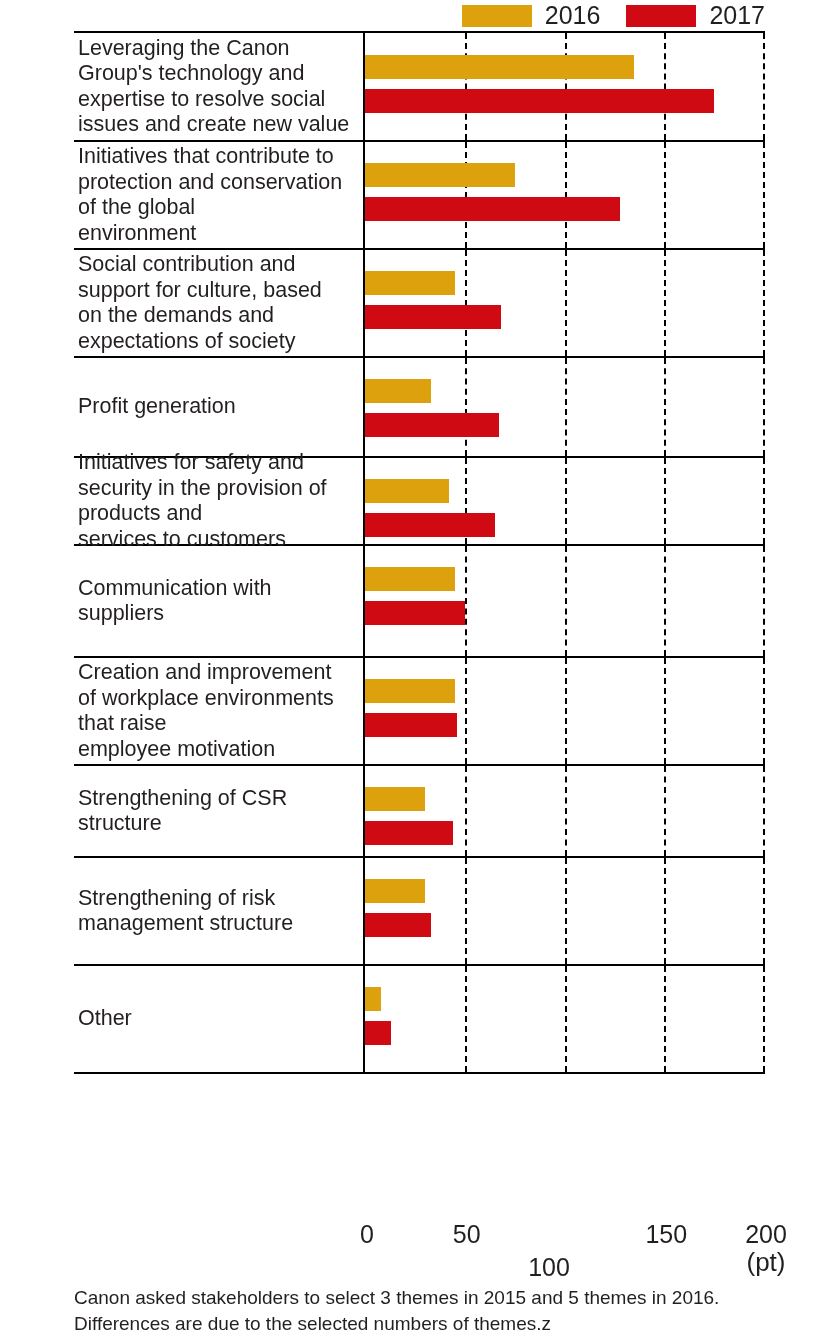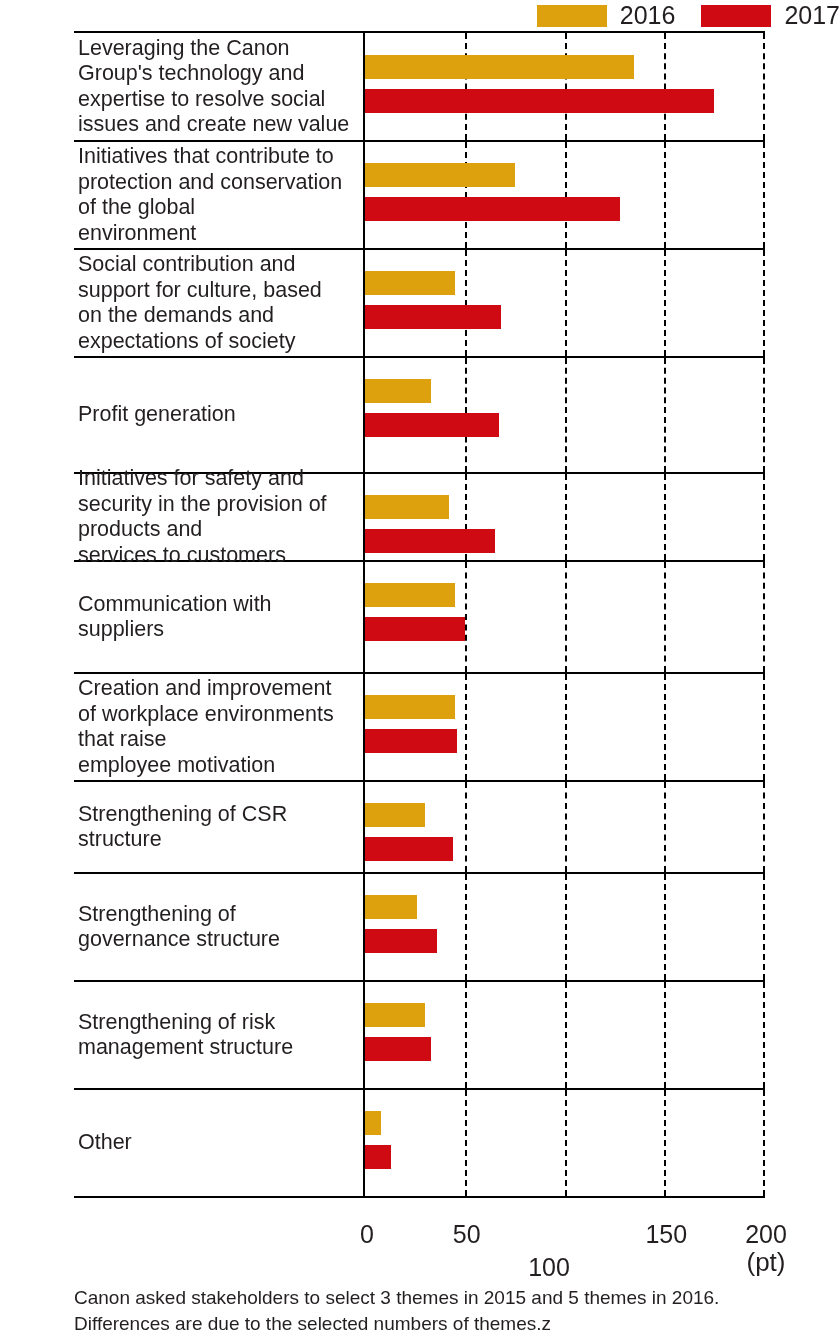--- a/index.html
+++ b/index.html
@@ -9,21 +9,21 @@
     font-family:"Liberation Sans", sans-serif;
     color:#231f20;
     overflow:hidden;
   }
   #root{position:relative;width:840px;height:1336px;}
 
   
   .legend{
     position:absolute;left:0;top:0;width:840px;height:31px;
     display:flex;align-items:center;justify-content:flex-end;
-    box-sizing:border-box;
+    padding-right:75px;box-sizing:border-box;
   }
   .legend-item{display:flex;align-items:center;margin-left:26px;}
   .legend-swatch{width:70px;height:22px;display:block;}
   .legend-label{font-size:25px;line-height:25px;margin-left:13px;color:#231f20;}
 
   
   .table{
     position:absolute;left:74px;top:31px;
     width:691px;
     border-top:2px solid #000;
@@ -150,21 +150,21 @@
         </div>
         <div class="plot-cell">
           <div class="gridline" style="left: 99.75px;"></div>
           <div class="gridline" style="left: 199.5px;"></div>
           <div class="gridline" style="left: 299.25px;"></div>
           <div class="edge-right"></div>
           <div class="bar y2016" title="2016: 45" style="width: 89.775px; top: 21px; background: rgb(220, 161, 13);"></div>
           <div class="bar y2017" title="2017: 68" style="width: 135.66px; top: 55px; background: rgb(208, 10, 19);"></div>
         </div>
       </div>
-      <div class="row" style="height: 116px;">
+      <div class="row" style="height: 100px;">
         <div class="cat-cell">
           <div class="cat-label">Profit generation</div>
         </div>
         <div class="plot-cell">
           <div class="gridline" style="left: 99.75px;"></div>
           <div class="gridline" style="left: 199.5px;"></div>
           <div class="gridline" style="left: 299.25px;"></div>
           <div class="edge-right"></div>
           <div class="bar y2016" title="2016: 33" style="width: 65.835px; top: 21px; background: rgb(220, 161, 13);"></div>
           <div class="bar y2017" title="2017: 67" style="width: 133.665px; top: 55px; background: rgb(208, 10, 19);"></div>
@@ -221,34 +221,20 @@
           <div class="cat-label">Strengthening of CSR
 structure</div>
         </div>
         <div class="plot-cell">
           <div class="gridline" style="left: 99.75px;"></div>
           <div class="gridline" style="left: 199.5px;"></div>
           <div class="gridline" style="left: 299.25px;"></div>
           <div class="edge-right"></div>
           <div class="bar y2016" title="2016: 30" style="width: 59.85px; top: 21px; background: rgb(220, 161, 13);"></div>
           <div class="bar y2017" title="2017: 44" style="width: 87.78px; top: 55px; background: rgb(208, 10, 19);"></div>
-        </div>
-      </div>
-      <div class="row" style="height: 108px;">
-        <div class="cat-cell">
-          <div class="cat-label">Strengthening of
-governance structure</div>
-        </div>
-        <div class="plot-cell">
-          <div class="gridline" style="left: 99.75px;"></div>
-          <div class="gridline" style="left: 199.5px;"></div>
-          <div class="gridline" style="left: 299.25px;"></div>
-          <div class="edge-right"></div>
-          <div class="bar y2016" title="2016: 26" style="width: 51.87px; top: 21px; background: rgb(220, 161, 13);"></div>
-          <div class="bar y2017" title="2017: 36" style="width: 71.82px; top: 55px; background: rgb(208, 10, 19);"></div>
         </div>
       </div>
       <div class="row" style="height: 108px;">
         <div class="cat-cell">
           <div class="cat-label">Strengthening of risk
 management structure</div>
         </div>
         <div class="plot-cell">
           <div class="gridline" style="left: 99.75px;"></div>
           <div class="gridline" style="left: 199.5px;"></div>

